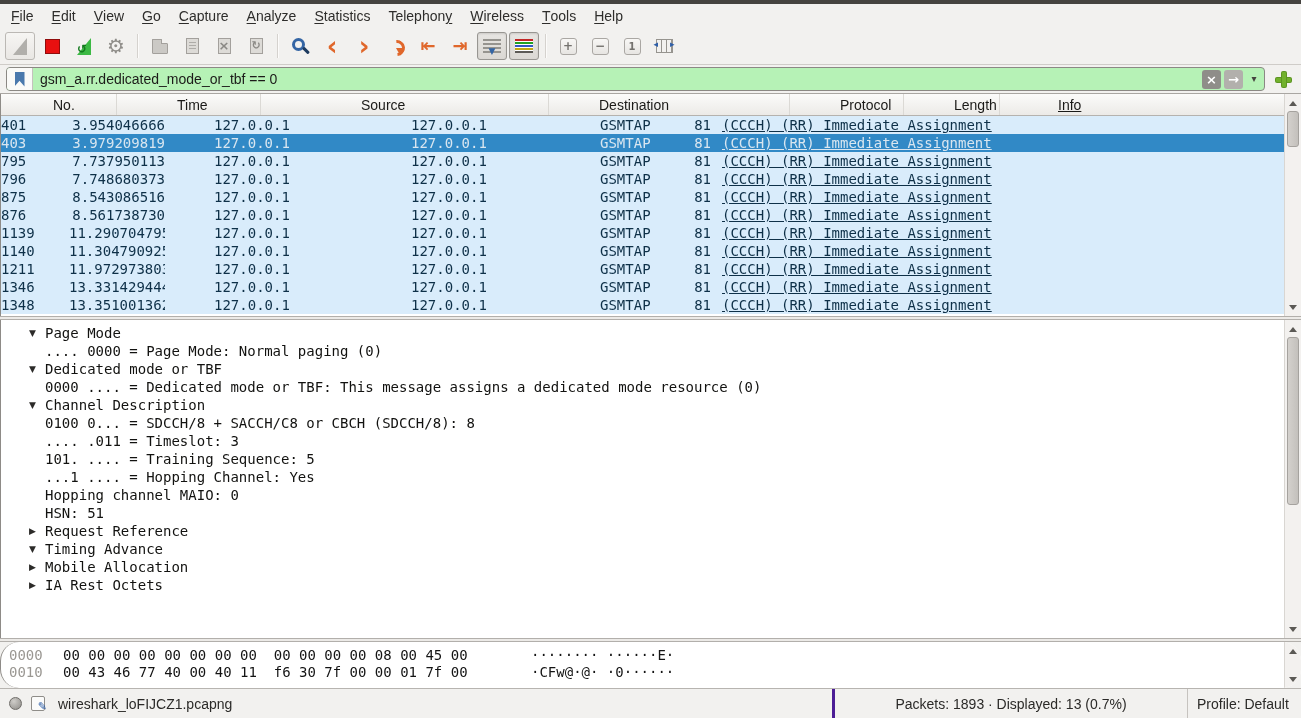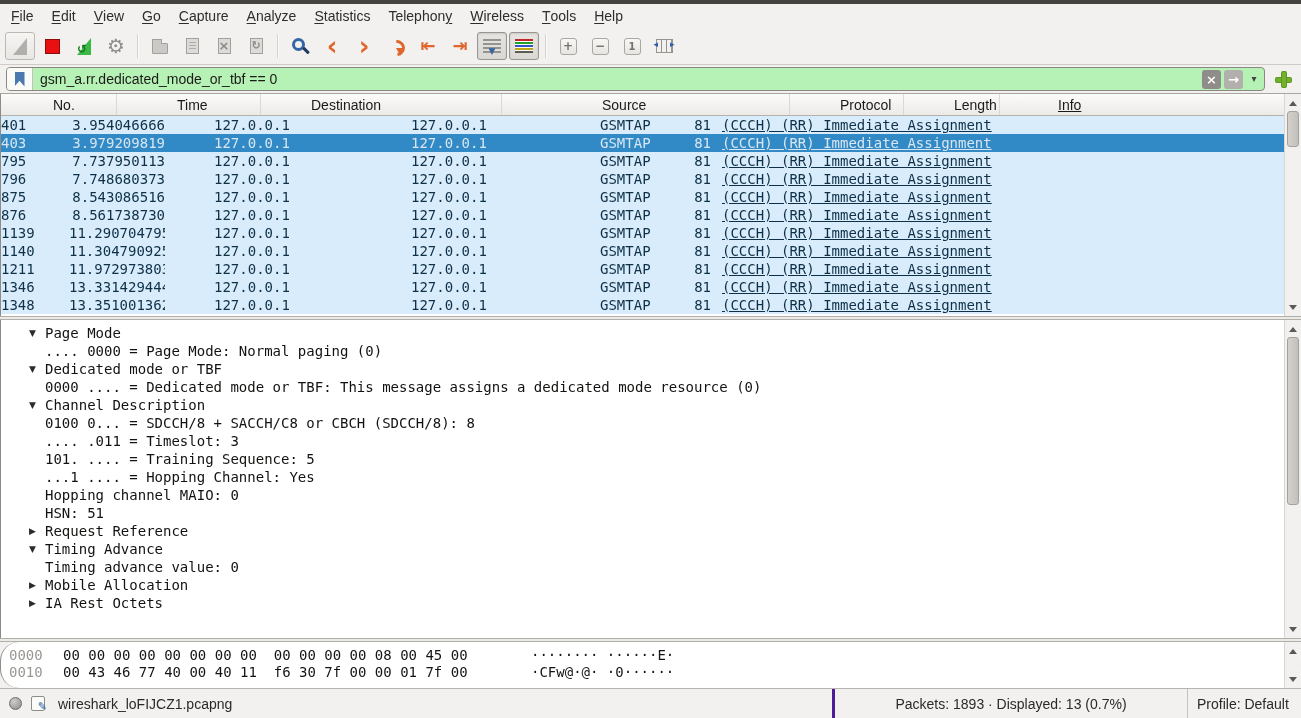--- a/index.html
+++ b/index.html
@@ -297,22 +297,22 @@
       </div>
     <div class="fcaret"><span>▾</span></div>
   </div>
   <div class="fplus" title=""></div>
 </div>
 
 <div class="listpane">
   <div class="lheader">
     <div class="hcell c0">No.</div>
     <div class="hcell c1">Time</div>
+    <div class="hcell c2">Source</div>
     <div class="hcell c3">Destination</div>
-    <div class="hcell c2">Source</div>
     <div class="hcell c4">Protocol</div>
     <div class="hcell c5">Length</div>
     <div class="hcell c6">Info</div>
   </div>
   <div>
 
       <div class="prow">
         <div class="cell c0">401</div>
         <div class="cell c1">3.954046666</div>
         <div class="cell c2">127.0.0.1</div>
@@ -493,24 +493,20 @@
       <div class="dline" data-indent="0">
         <span class="dexp">▶</span>
         <span class="dtext">Request Reference</span>
       </div>
 
       <div class="dline" data-indent="0">
         <span class="dexp">▼</span>
         <span class="dtext">Timing Advance</span>
       </div>
 
-      <div class="dline" data-indent="1">
-        <span class="dexp"></span>
-        <span class="dtext">Timing advance value: 0</span>
-      </div>
 
       <div class="dline" data-indent="0">
         <span class="dexp">▶</span>
         <span class="dtext">Mobile Allocation</span>
       </div>
 
       <div class="dline" data-indent="0">
         <span class="dexp">▶</span>
         <span class="dtext">IA Rest Octets</span>
       </div>

